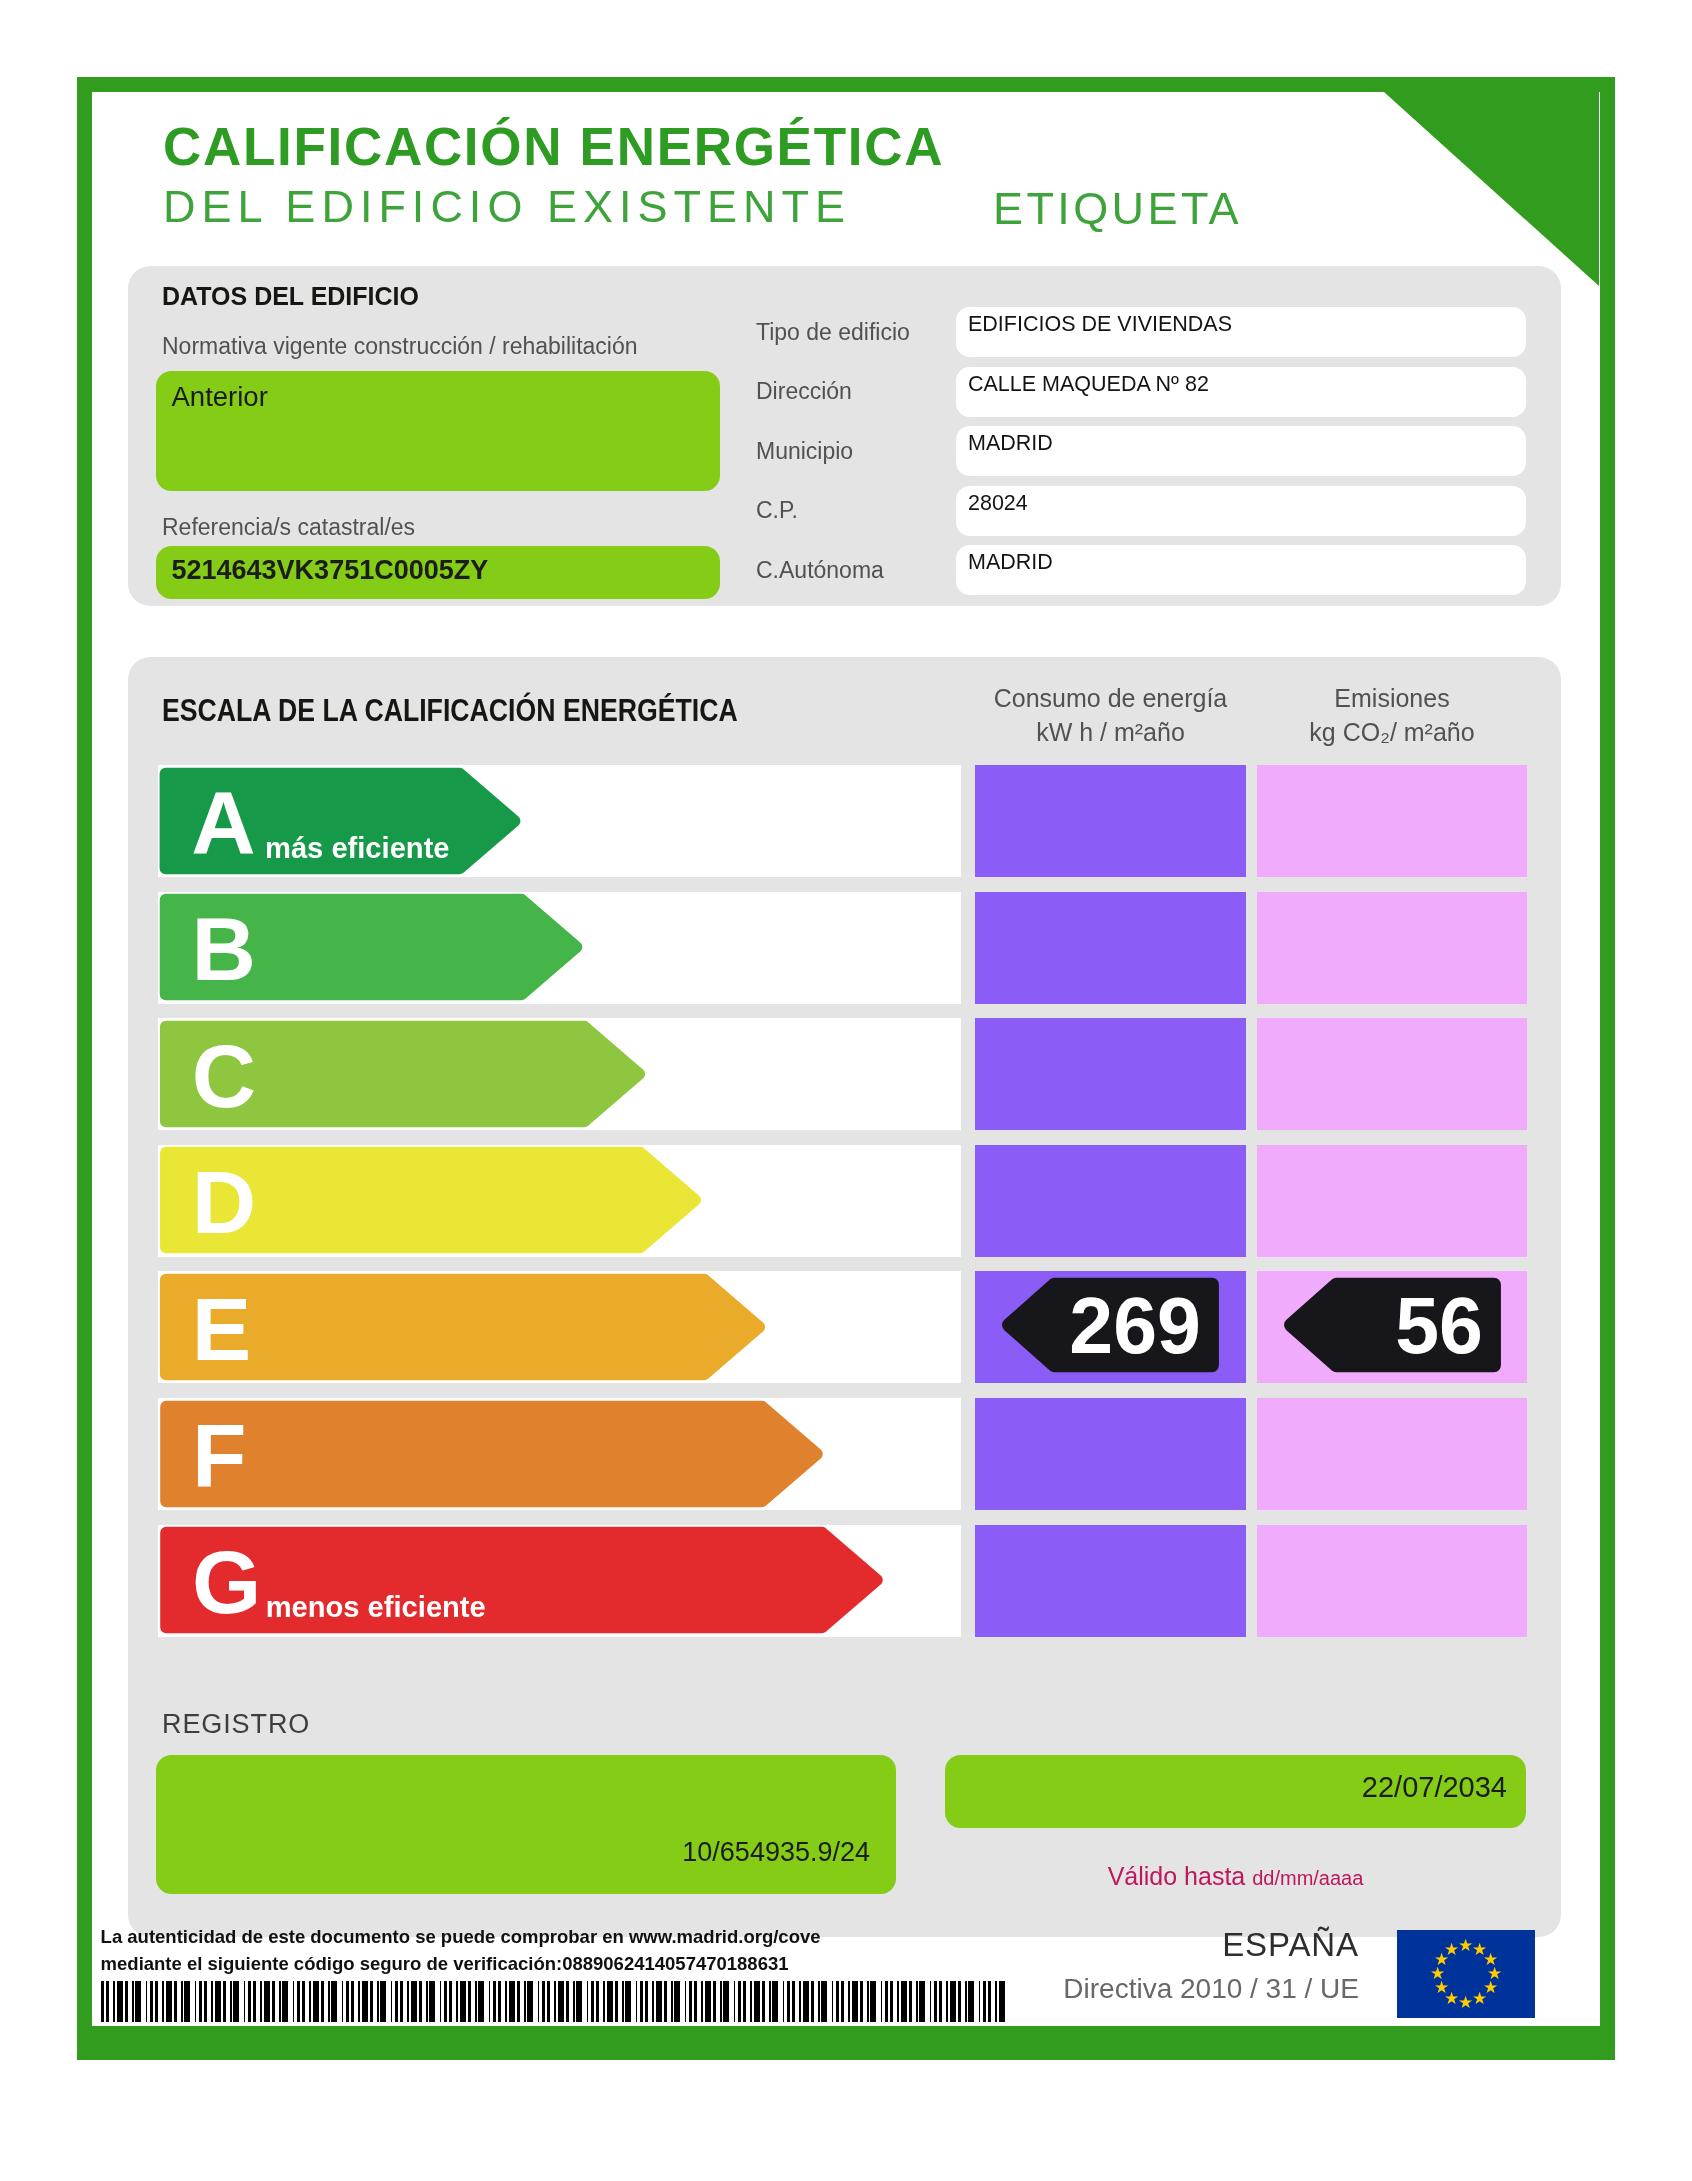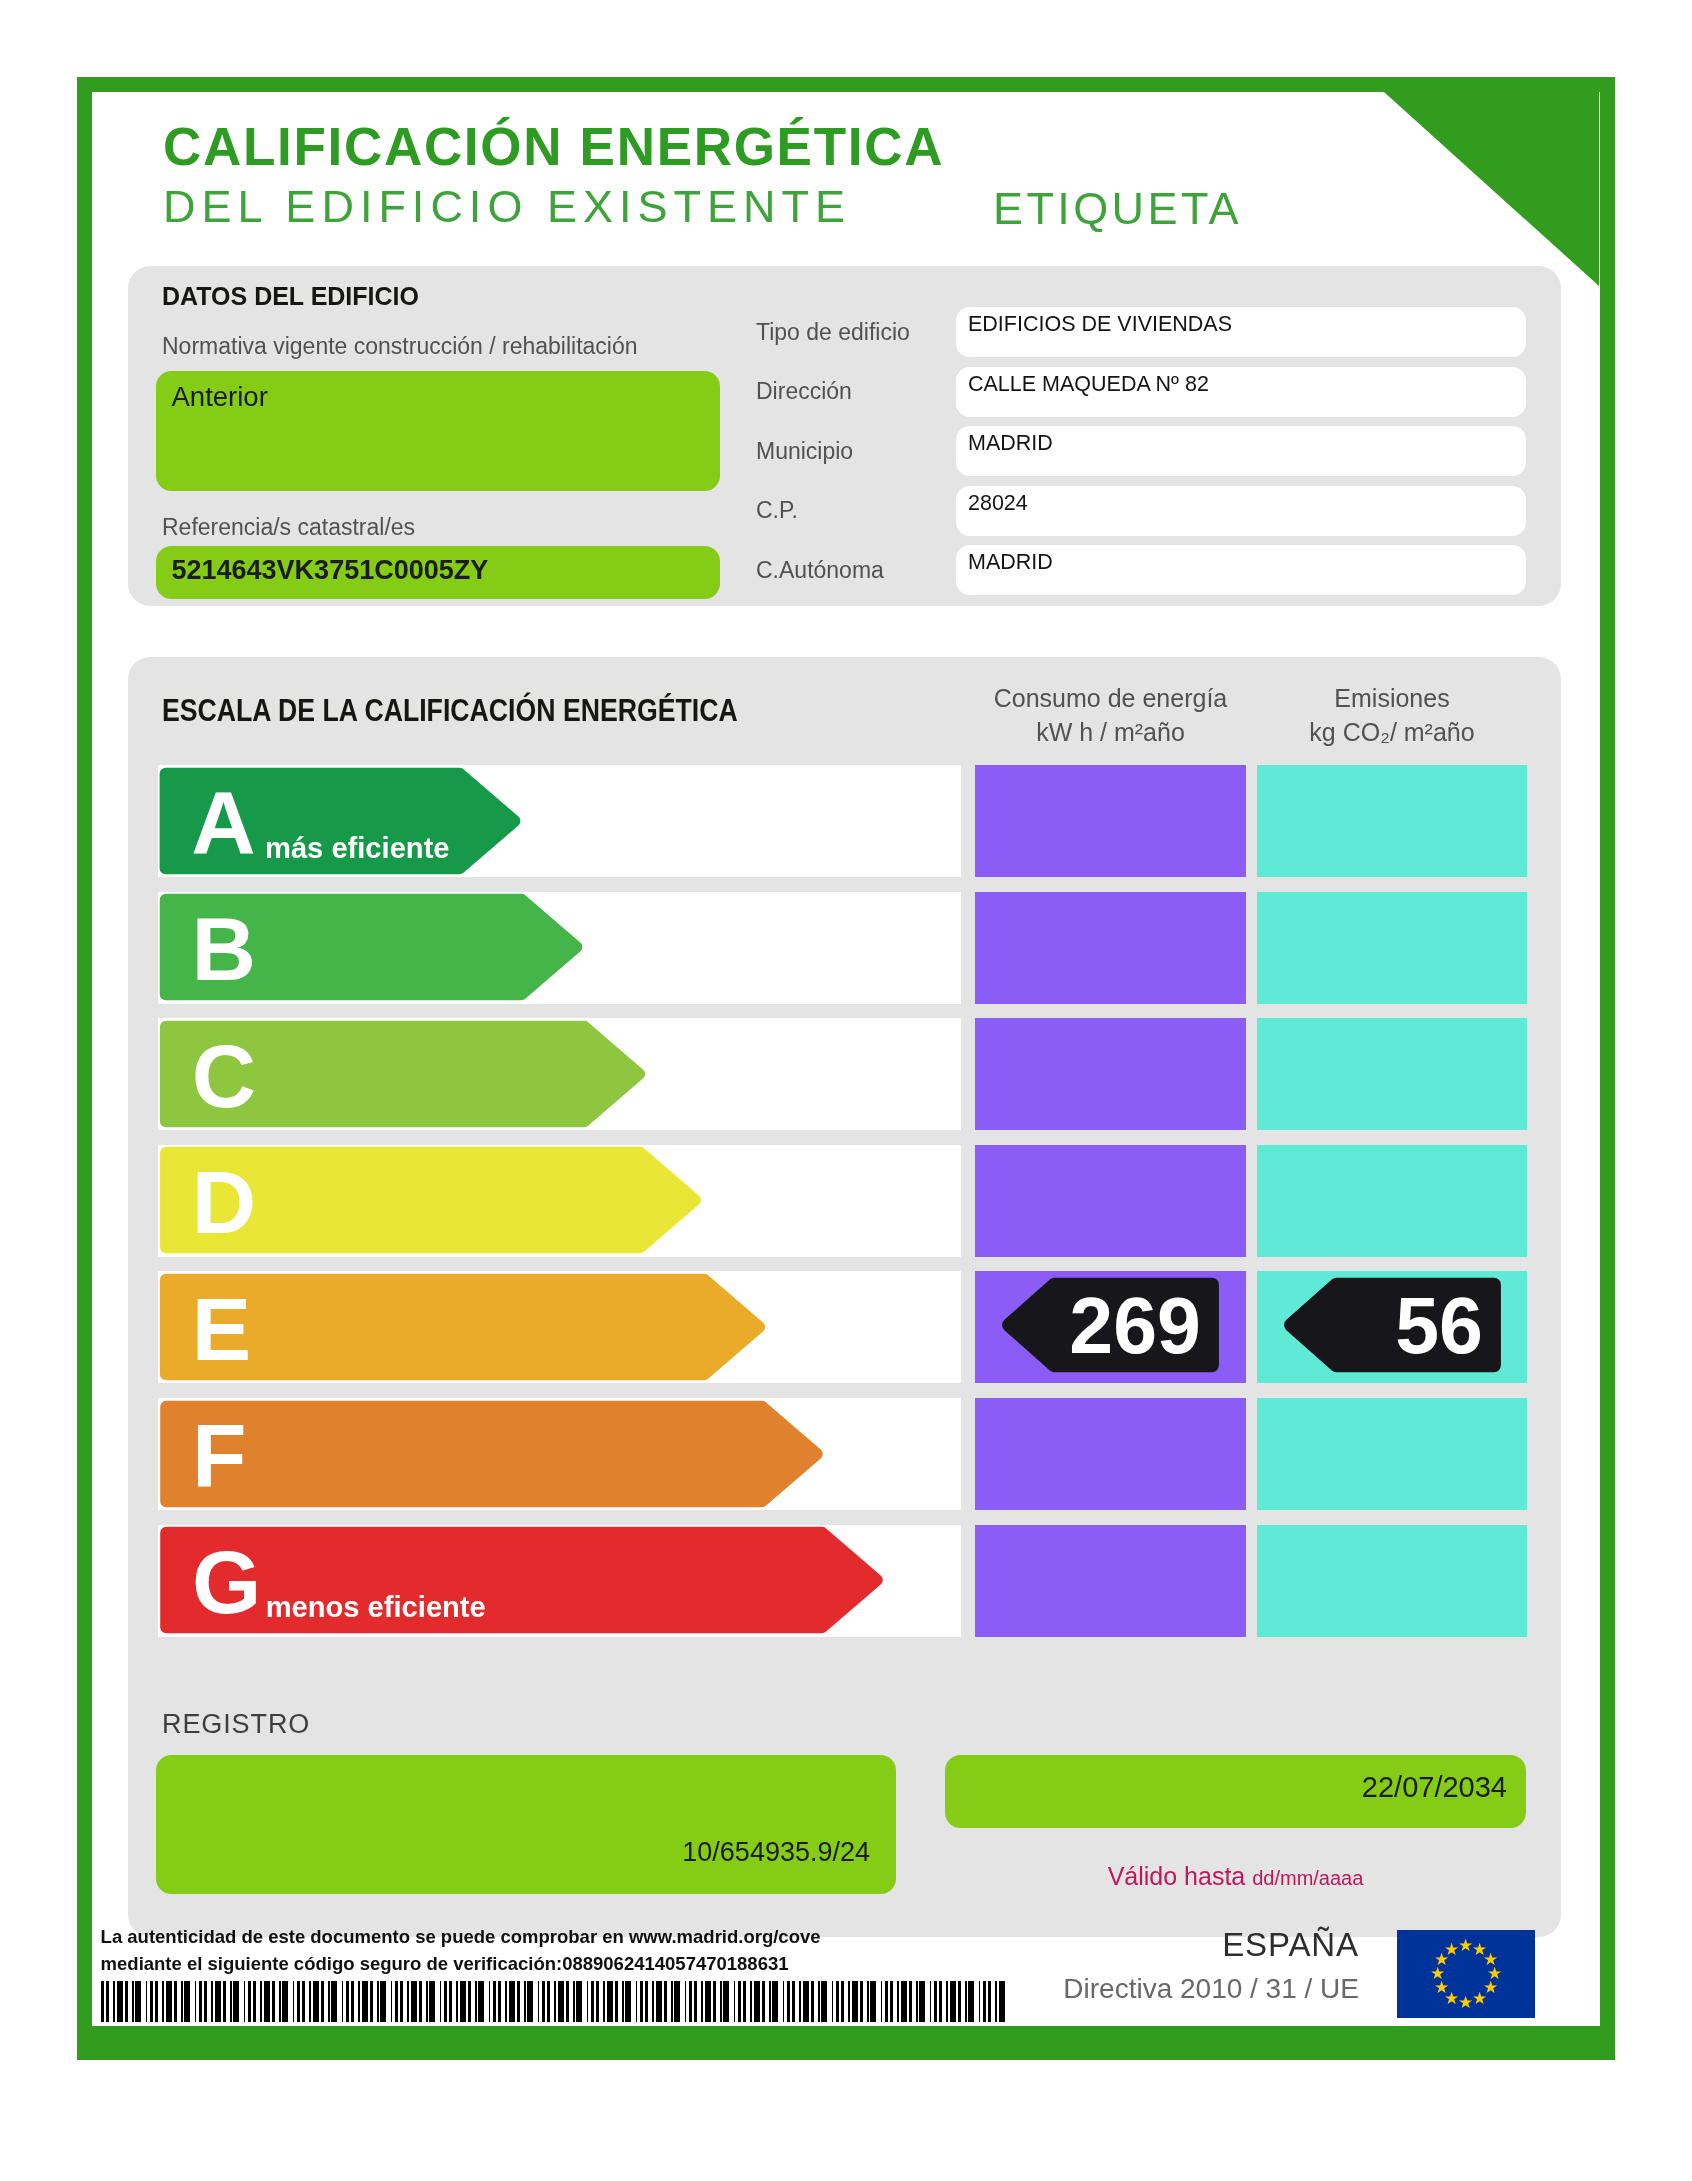--- a/index.html
+++ b/index.html
@@ -72,21 +72,21 @@
   .colhdr{position:absolute;top:24px;text-align:center;color:var(--label-gray);font-size:25px;line-height:34px;}
   #hdr-consumo{left:847px;width:271px;}
   #hdr-emisiones{left:1129px;width:270px;}
 
   .rows{position:absolute;left:30px;top:108px;width:1369px;}
   .rating-row{display:flex;height:112px;margin-bottom:14.6px;}
   .rating-row .band{width:803px;background:#fff;position:relative;}
   .rating-row .gap1{width:13.8px;}
   .rating-row .gap2{width:11.2px;}
   .rating-row .cell-consumo{width:271px;background:#8b5cf6;position:relative;}
-  .rating-row .cell-emisiones{width:270px;background:#5eead4;position:relative;}
+  .rating-row .cell-emisiones{width:270px;background:#f0abfc;position:relative;}
   .arrow-svg{position:absolute;left:0;top:1.7px;}
   .tag-svg{position:absolute;top:6px;}
   .letter-text{font-family:"Liberation Sans","DejaVu Sans",sans-serif;font-weight:700;fill:#fff;font-size:104px;}
   .note-text{font-family:"Liberation Sans","DejaVu Sans",sans-serif;font-weight:600;fill:#fff;font-size:34px;}
   .tag-text{font-family:"Liberation Sans","DejaVu Sans",sans-serif;font-weight:700;fill:#fff;font-size:92px;}
 
   #panel-registro .section-title{top:19px;font-size:27px;font-weight:400;color:#3e3e40;letter-spacing:0.9px;}
   .box-registro-num{
     left:28px;top:65px;width:740px;height:139px;
     display:flex;align-items:flex-end;justify-content:flex-end;

